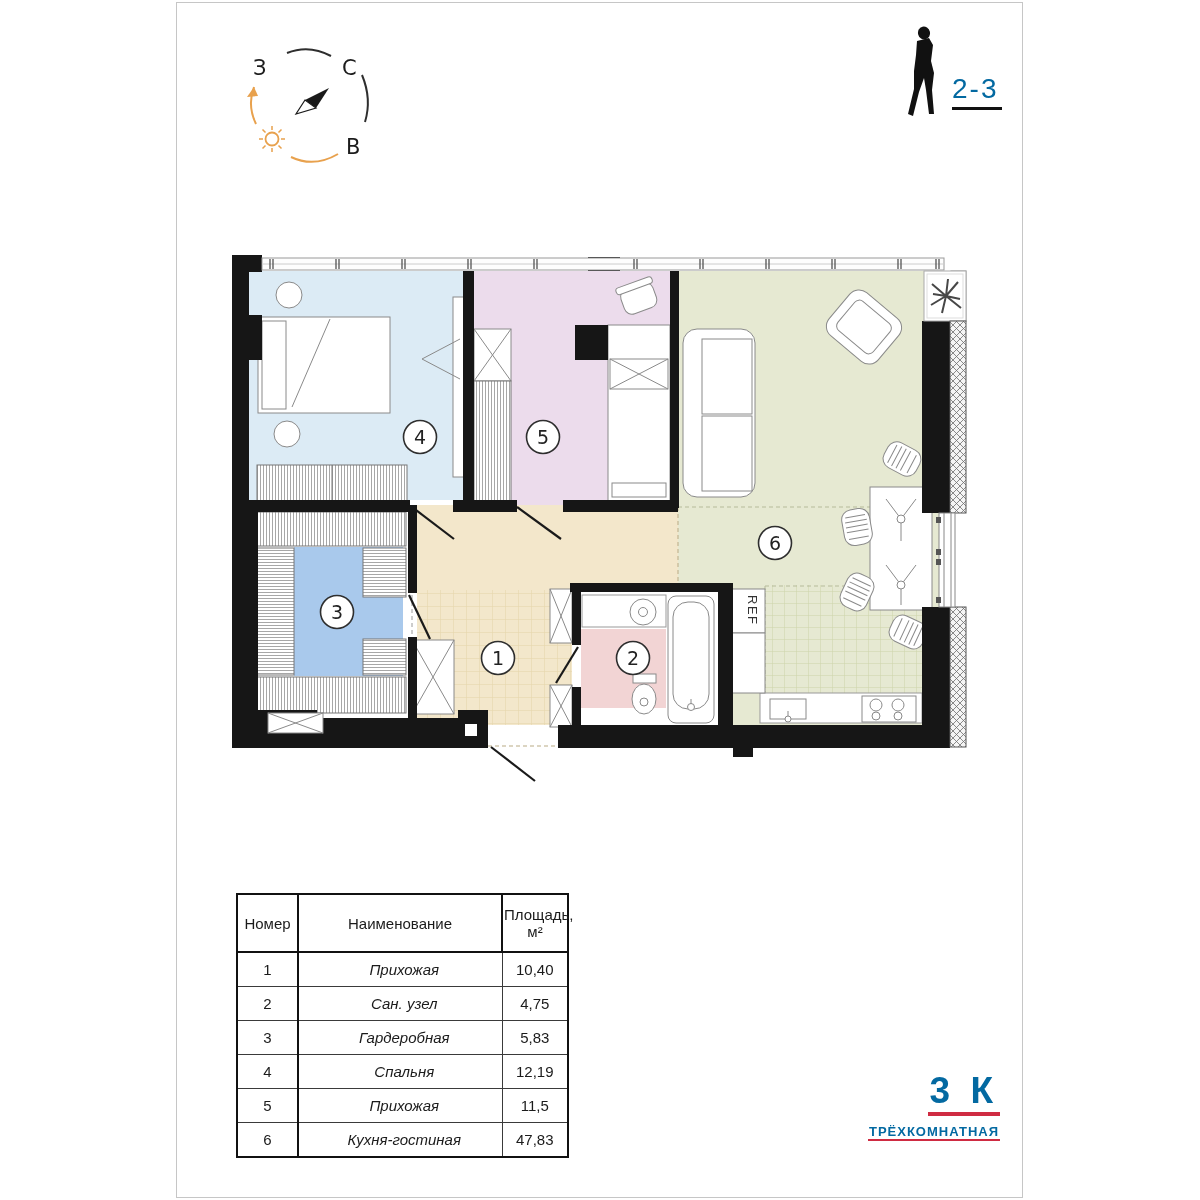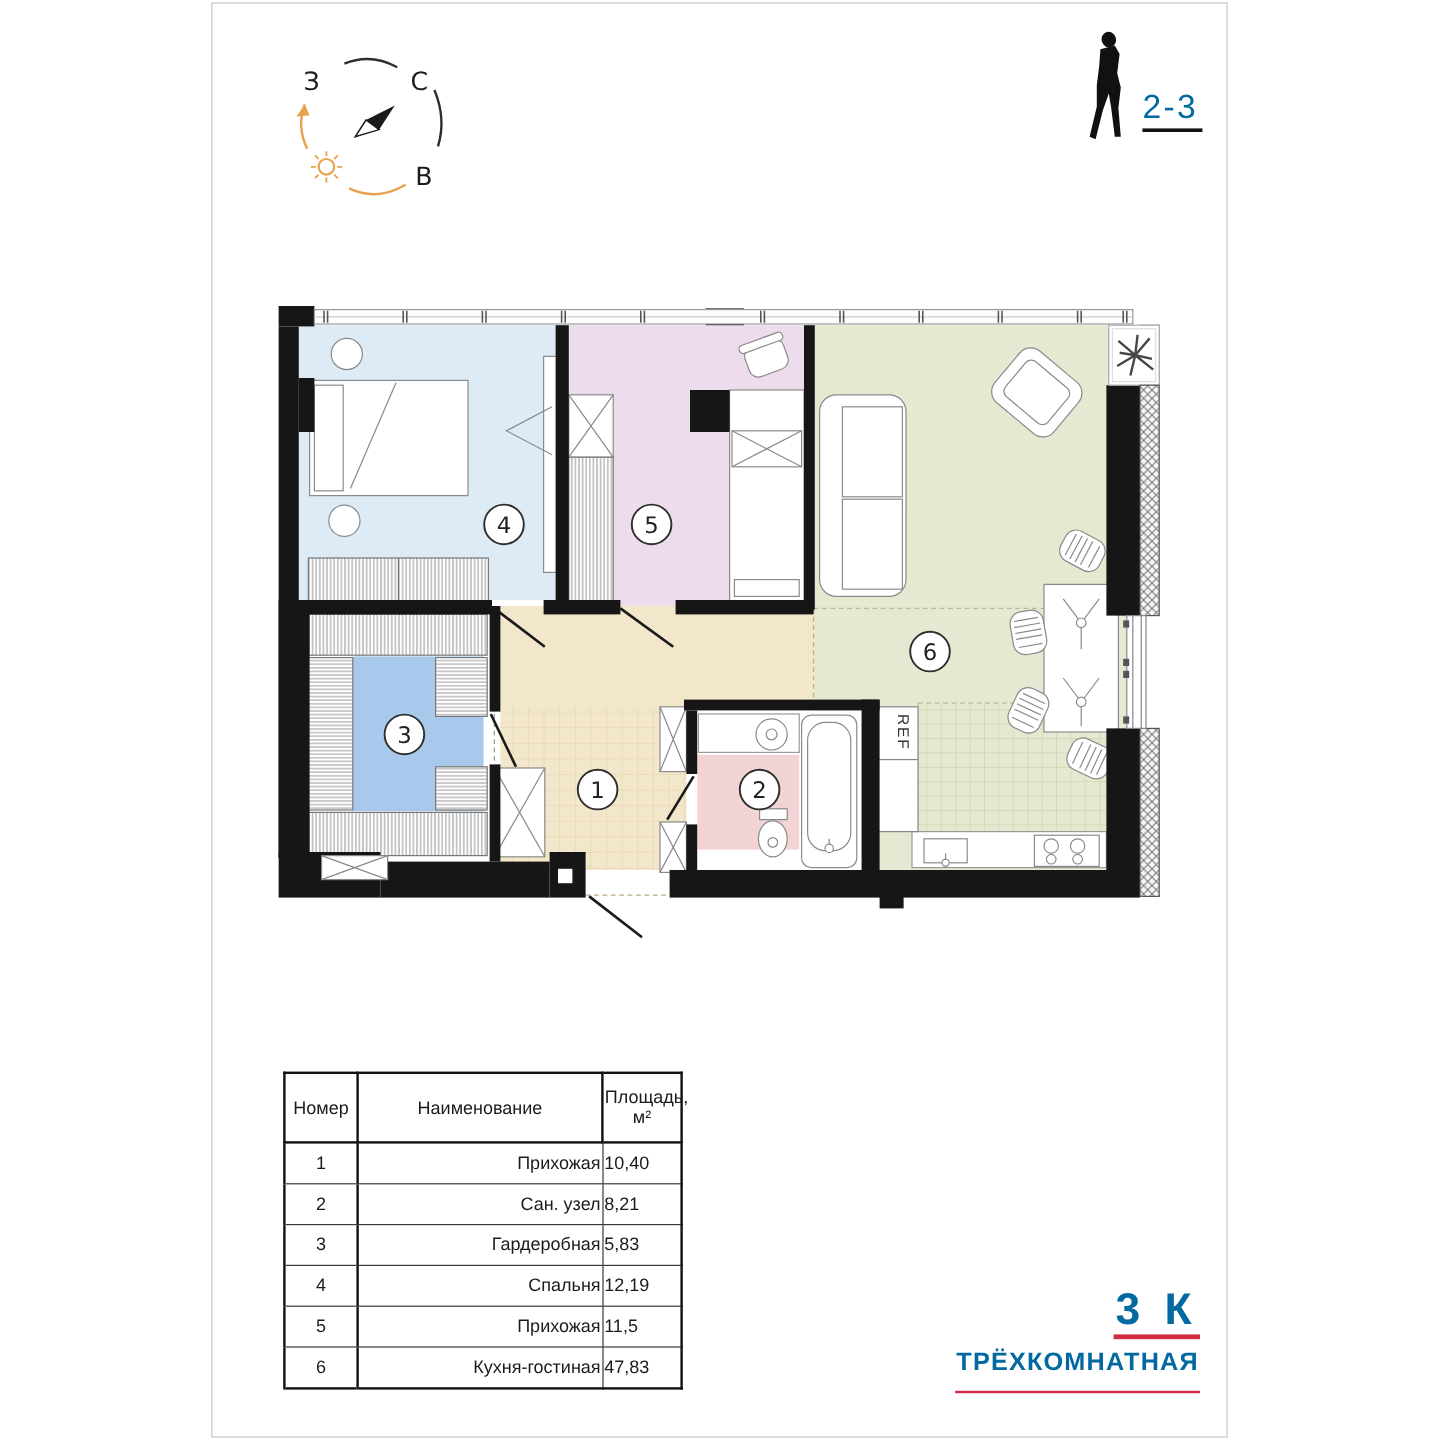--- a/index.html
+++ b/index.html
@@ -6,29 +6,29 @@
     font-family:"Liberation Sans",sans-serif;}
   .abs{position:absolute;}
   #page-frame{left:176px;top:2px;width:845px;height:1194px;border:1px solid #c6c6c6;background:#fff;}
   
   #legend{left:236px;top:893px;width:331px;border-collapse:collapse;table-layout:fixed;
     color:#1b1b1b;font-size:15px;}
   #legend th,#legend td{border:1.4px solid #3a3a3a;background:#fff;}
   #legend thead th{height:54px;font-weight:normal;border:2.5px solid #111;}
   #legend tbody td{height:31px;}
   #legend td.c-num{text-align:center;border-left:2.5px solid #111;border-right:2.5px solid #111;}
-  #legend td.c-name{text-align:right;padding-left:9px;}
-  #legend td.c-area{margin-left:30px;}
+  #legend td.c-name{text-align:center;padding-left:9px;font-style:italic;}
+  #legend td.c-area{text-align:center;margin-left:30px;}
   #legend{border:2.5px solid #111;}
   
   #type-block{left:700px;top:1072px;width:300px;text-align:right;color:#0369a1;}
   #type-short{display:inline-block;font-size:37px;letter-spacing:5px;font-weight:600;
     border-bottom:4px solid #cf2b42;padding:0 2px 3px 2px;line-height:1;}
-  #type-full{display:inline-block;font-size:21px;letter-spacing:1px;font-weight:600;
-    border-bottom:2.5px solid #cf2b42;padding:0 1px 13px 1px;margin-top:9px;line-height:1;}
+  #type-full{display:inline-block;font-size:13px;letter-spacing:1px;font-weight:600;
+    border-bottom:2.5px solid #cf2b42;padding:0 1px 1px 1px;margin-top:9px;line-height:1;}
   
   #floors-label{left:952px;top:74px;font-size:28px;letter-spacing:2px;color:#0369a1;
     border-bottom:3.5px solid #111;padding:0 4px 2px 0;line-height:1.1;}
   .f{fill:#fff;stroke:#8a8a8a;stroke-width:1;}
   .fl{fill:none;stroke:#8a8a8a;stroke-width:1;}
   .wall{fill:#161616;}
   .door{fill:none;stroke:#1a1a1a;stroke-width:2.2;}
   text.badge{font-family:"DejaVu Sans",sans-serif;font-size:19px;fill:#222;}
   text.cmp{font-family:"DejaVu Sans",sans-serif;font-size:21px;fill:#1c1c1c;}
 </style>
@@ -332,21 +332,21 @@
   </thead>
   <tbody>
     <tr>
       <td class="c-num">1</td>
       <td class="c-name">Прихожая</td>
       <td class="c-area">10,40</td>
     </tr>
     <tr>
       <td class="c-num">2</td>
       <td class="c-name">Сан. узел</td>
-      <td class="c-area">8,21</td>
+      <td class="c-area">4,75</td>
     </tr>
     <tr>
       <td class="c-num">3</td>
       <td class="c-name">Гардеробная</td>
       <td class="c-area">5,83</td>
     </tr>
     <tr>
       <td class="c-num">4</td>
       <td class="c-name">Спальня</td>
       <td class="c-area">12,19</td>

